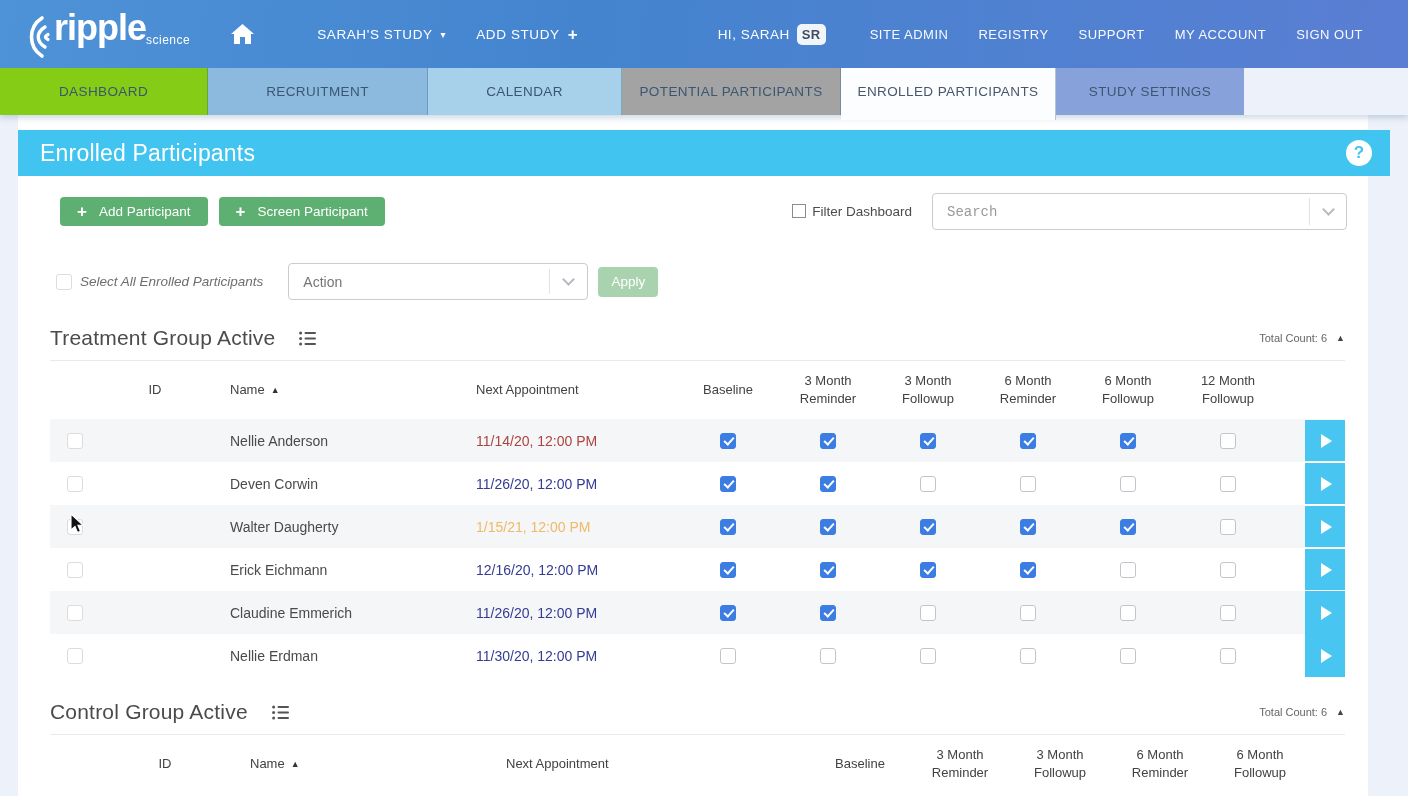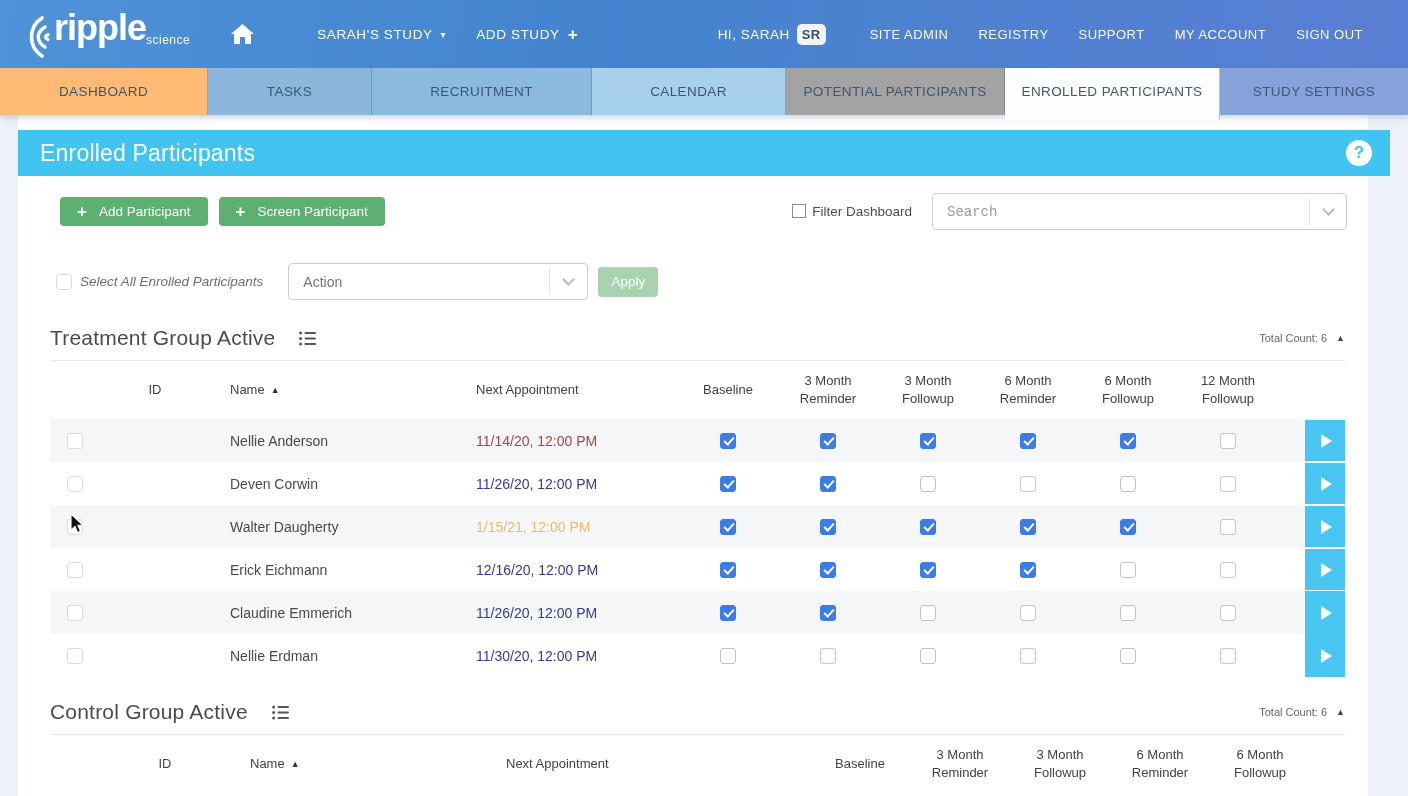--- a/index.html
+++ b/index.html
@@ -158,22 +158,21 @@
   <nav class="navlinks" id="navlinks">
       <a>SITE ADMIN</a>
       <a>REGISTRY</a>
       <a>SUPPORT</a>
       <a>MY ACCOUNT</a>
       <a>SIGN OUT</a>
     </nav>
 </header>
 
 <div class="tabbar" id="tabbar">
-    <div class="tab" style="background-color: #fdba74; width: 208px;">DASHBOARD</div>
-    <div class="tab" style="background-color: rgb(141, 183, 218); width: 164px;">TASKS</div>
+    <div class="tab" style="background-color: #84cc16; width: 208px;">DASHBOARD</div>
     <div class="tab" style="background-color: rgb(140, 186, 222); width: 220px;">RECRUITMENT</div>
     <div class="tab" style="background-color: rgb(167, 208, 235); width: 194px;">CALENDAR</div>
     <div class="tab" style="background-color: #a3a3a3; width: 219px;">POTENTIAL PARTICIPANTS</div>
     <div class="tab active" style="background-color: rgb(251, 253, 255); width: 215px;">ENROLLED PARTICIPANTS</div>
     <div class="tab" style="background-color: rgb(135, 162, 219); width: 188px;">STUDY SETTINGS</div>
   </div>
 
 <div class="page-header">
   <span class="page-title">Enrolled Participants</span>
   <span class="help-btn">?</span>

